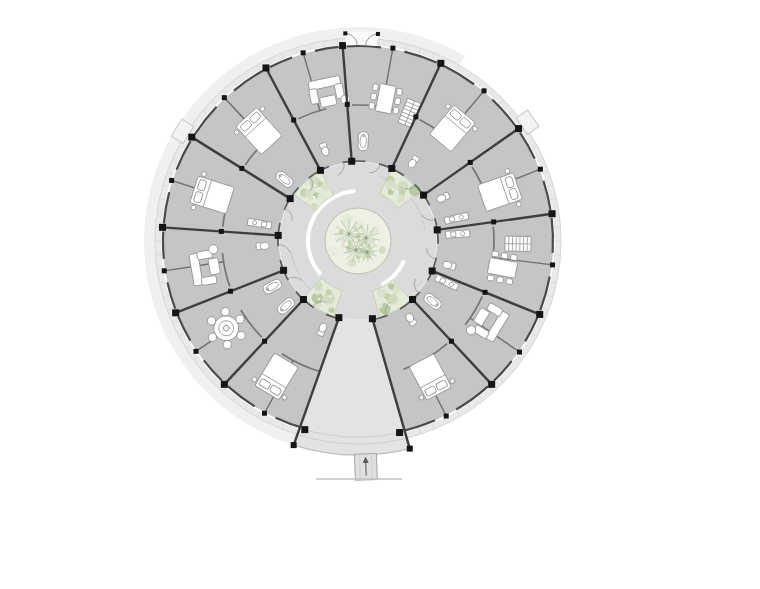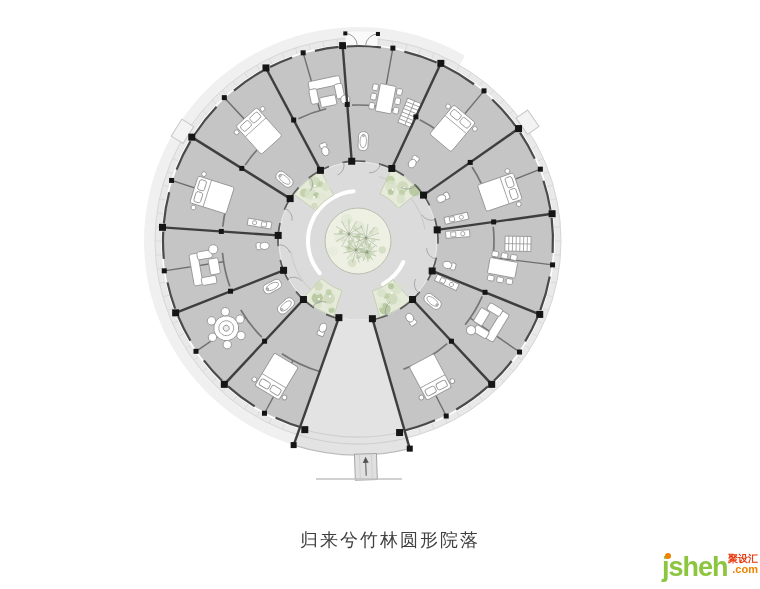--- a/index.html
+++ b/index.html
@@ -628,21 +628,14 @@
         <g>
           <path d="M346.03,45.37 A196 196 0 0 1 376.79,45.9 L378.08,32.46 A209.5 209.5 0 0 0 345.21,31.89 Z" fill="#fafafa"></path>
           <path d="M345.3,33.39 A12.5 12.5 0 0 1 357.32,45.5" fill="none" stroke="#9a9a9a" stroke-width="1"></path>
           <path d="M377.94,33.96 A12.5 12.5 0 0 0 365.5,45.64" fill="none" stroke="#9a9a9a" stroke-width="1"></path>
           <rect x="343.3" y="31.39" width="4" height="4" fill="#151515"></rect>
           <rect x="375.94" y="31.96" width="4" height="4" fill="#151515"></rect>
         </g>
       </svg>
   </div>
 
-  <div class="caption">归来兮竹林圆形院落</div>
 
-  <div class="watermark">
-    <span class="wm-name">jsheh</span>
-    <span class="wm-dot"></span>
-    <span class="wm-cn">聚设汇</span>
-    <span class="wm-suffix">.com</span>
-  </div>
 </div>
 
 </body></html>

